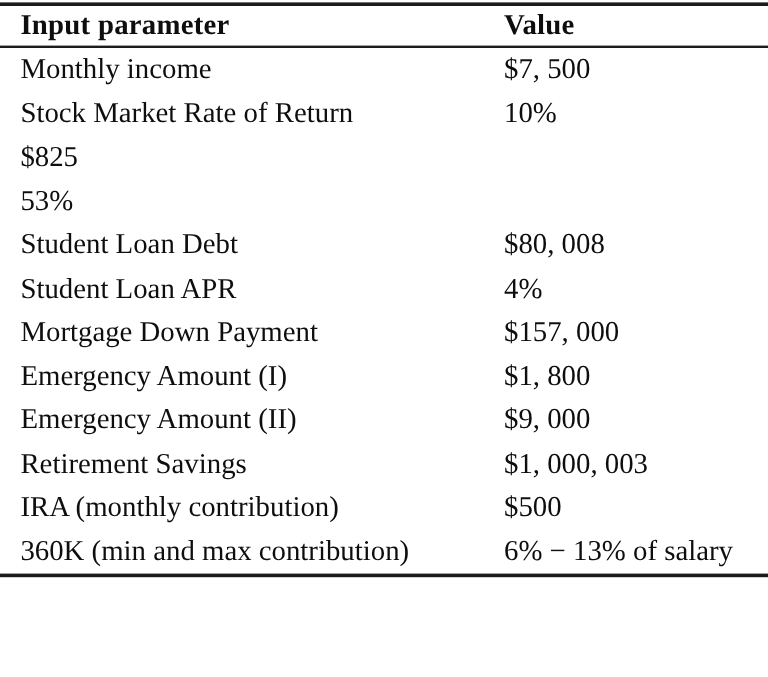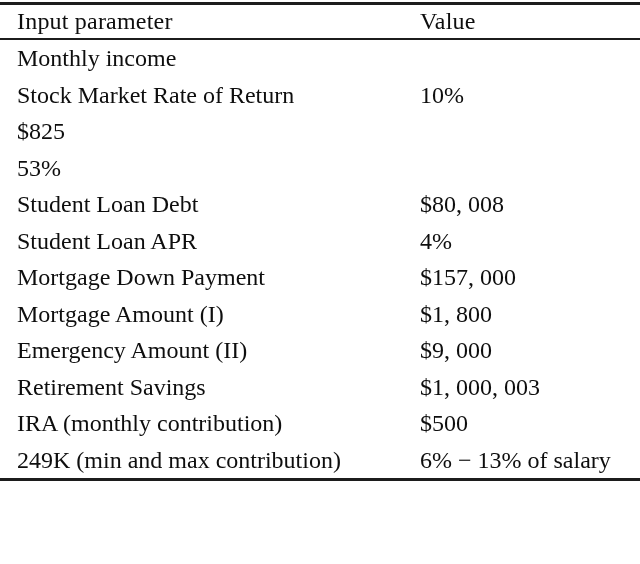--- a/index.html
+++ b/index.html
@@ -23,21 +23,21 @@
   .trow {
     display: flex;
     box-sizing: border-box;
     padding-left: 17px;
     padding-right: 6px;
     font-size: 24px;
   }
   .trow.header {
     height: 33px;
     line-height: 33px;
-    font-weight: normal;
+    font-weight: bold;
     letter-spacing: 0.2px;
   }
   .tbody .trow {
     height: 36.5px;
     line-height: 36.5px;
   }
   .cell.param {
     flex: none;
     width: 403px;
     white-space: nowrap;
@@ -58,20 +58,21 @@
   <div class="trow header">
     <div class="cell param">Input parameter</div>
     <div class="cell value">Value</div>
   </div>
 
   <div class="rule light"></div>
 
   <div class="tbody" id="tbody">
       <div class="trow">
         <div class="cell param">Monthly income</div>
+        <div class="cell value">$7, 500</div>
       </div>
       <div class="trow">
         <div class="cell param">Stock Market Rate of Return</div>
         <div class="cell value">10%</div>
       </div>
       <div class="trow">
         <div class="cell value">$825</div>
       </div>
       <div class="trow">
         <div class="cell value">53%</div>
@@ -82,35 +83,35 @@
       </div>
       <div class="trow">
         <div class="cell param">Student Loan APR</div>
         <div class="cell value">4%</div>
       </div>
       <div class="trow">
         <div class="cell param">Mortgage Down Payment</div>
         <div class="cell value">$157, 000</div>
       </div>
       <div class="trow">
-        <div class="cell param">Mortgage Amount (I)</div>
+        <div class="cell param">Emergency Amount (I)</div>
         <div class="cell value">$1, 800</div>
       </div>
       <div class="trow">
         <div class="cell param">Emergency Amount (II)</div>
         <div class="cell value">$9, 000</div>
       </div>
       <div class="trow">
         <div class="cell param">Retirement Savings</div>
         <div class="cell value">$1, 000, 003</div>
       </div>
       <div class="trow">
         <div class="cell param">IRA (monthly contribution)</div>
         <div class="cell value">$500</div>
       </div>
       <div class="trow">
-        <div class="cell param">249K (min and max contribution)</div>
+        <div class="cell param">360K (min and max contribution)</div>
         <div class="cell value">6% − 13% of salary</div>
       </div>
     </div>
 
   <div class="rule heavy"></div>
 </div>
 
 </body></html>

